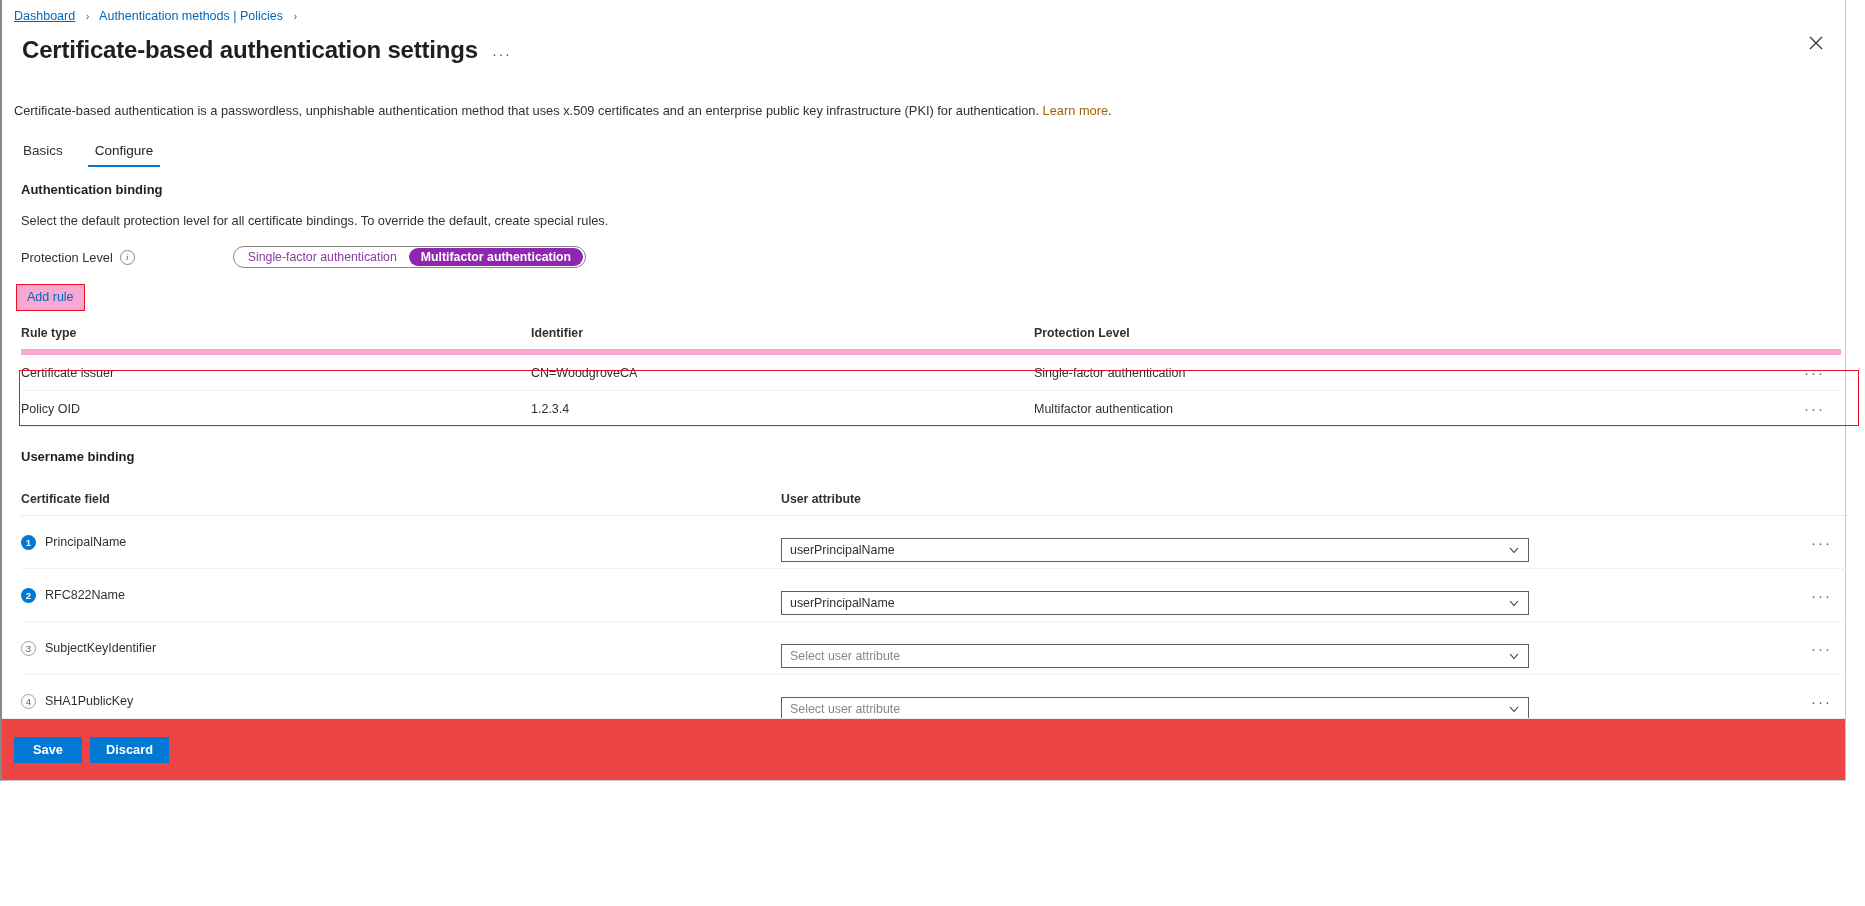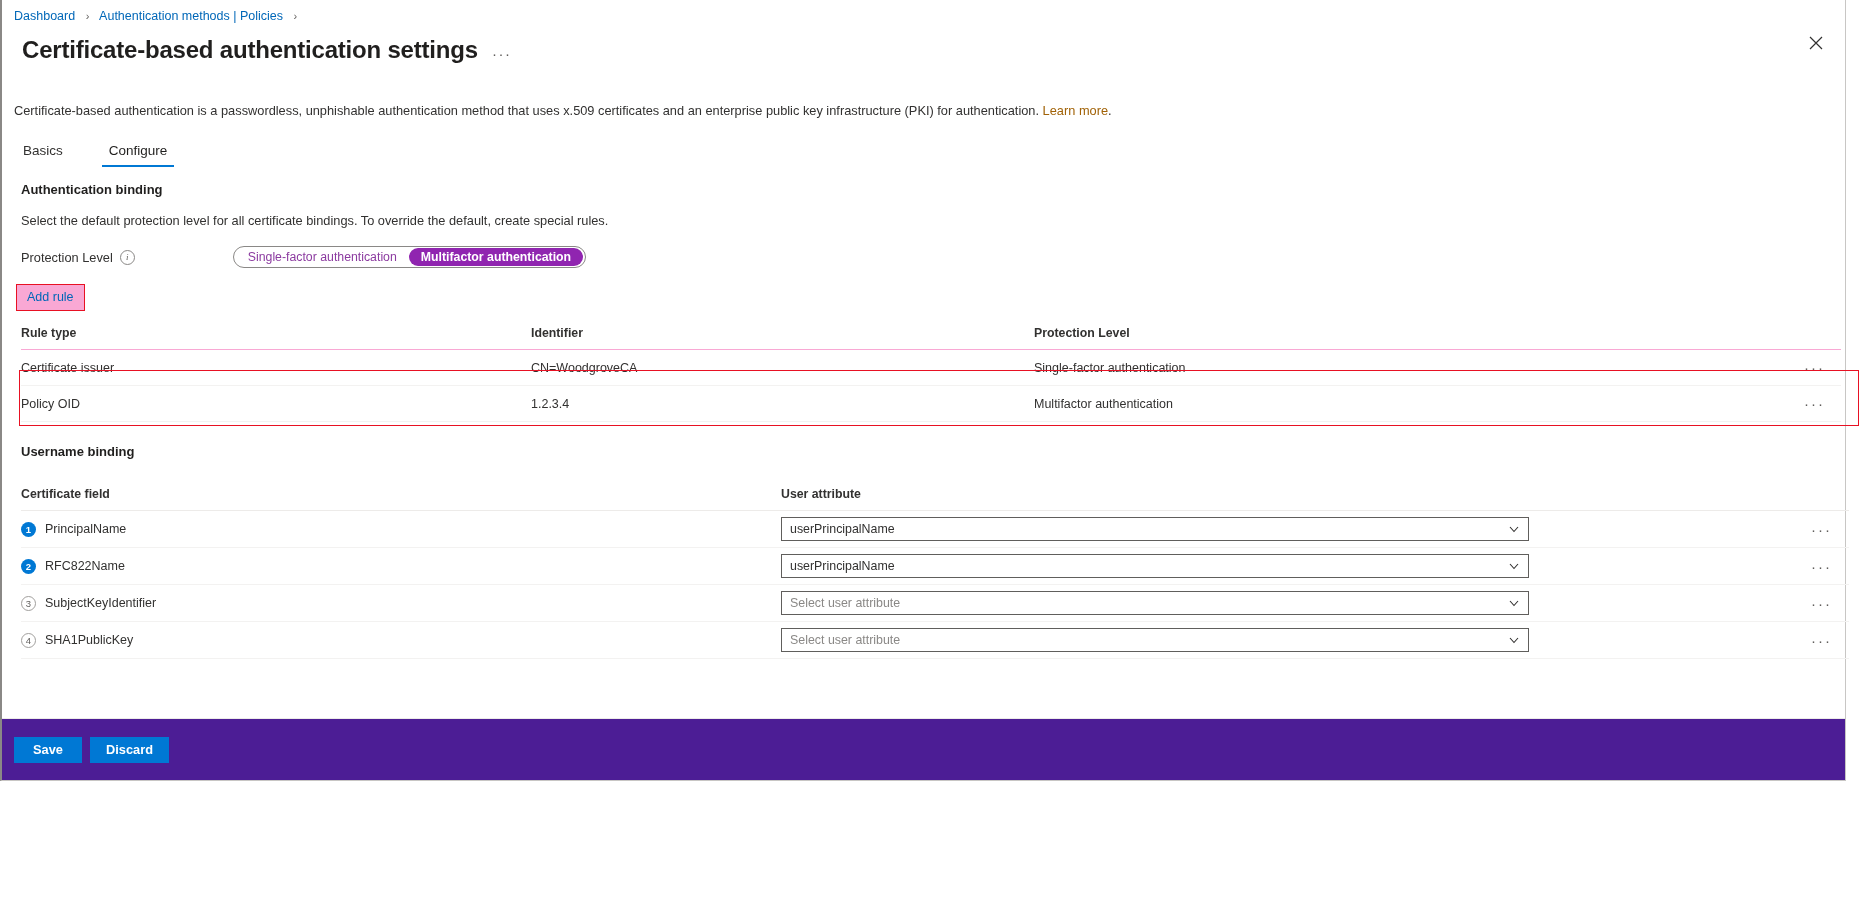--- a/index.html
+++ b/index.html
@@ -27,20 +27,21 @@
     box-sizing: border-box;
   }
   .breadcrumb {
     padding: 8px 0 0 12px;
     font-size: 12.5px;
     line-height: 16px;
     white-space: nowrap;
   }
   .crumb-link {
     color: #0067b8;
+    text-decoration: underline;
     cursor: pointer;
   }
   .crumb-link.plain { text-decoration: none; }
   .crumb-sep {
     color: #605e5c;
     margin: 0 7px;
     font-size: 11px;
   }
   .title-row {
     display: flex;
@@ -83,21 +84,21 @@
   }
   .desc .learn {
     color: #a16207;
     text-decoration: none;
     cursor: pointer;
     margin-top: 26px;
   }
   .tabs {
     display: flex;
     padding: 19px 0 0 12px;
-    gap: 28px;
+    gap: 14px;
     align-items: center;
   }
   .tab {
     font-size: 13.5px;
     color: #323130;
     padding: 4px 9px 9px 9px;
     cursor: pointer;
     position: relative;
   }
   .tab.active {
@@ -195,21 +196,21 @@
     width: 1820px;
     border-collapse: collapse;
     table-layout: fixed;
   }
   .rules-table th {
     text-align: left;
     font-size: 12.3px;
     font-weight: 600;
     color: #323130;
     padding: 0 0 9px 0;
-    border-bottom: 1px solid #f9a8d4;
+    border-bottom: 6px solid #f9a8d4;
   }
   .rules-table td {
     font-size: 12.5px;
     color: #323130;
     padding: 9px 0 9px 0;
     border-bottom: 1px solid #f3f2f1;
     background: #ffffff;
   }
   .red-outline {
     position: absolute;
@@ -297,33 +298,34 @@
   .chev {
     width: 12px;
     height: 12px;
     flex: 0 0 auto;
     color: #323130;
   }
   .attr-cell {
     display: flex;
     align-items: center;
     gap: 13px;
+    margin-top: 16px;
   }
   .footer {
     position: absolute;
     left: 0;
     right: 0;
     bottom: 0;
     height: 61px;
     border-top: 1px solid #edebe9;
     display: flex;
     align-items: center;
     padding-left: 12px;
     gap: 8px;
-    background: #4c1d95;
+    background: #ef4444;
   }
   .btn {
     background: #0078d4;
     color: #ffffff;
     font-size: 12.8px;
     font-weight: 600;
     border: none;
     padding: 0 16px;
     height: 26px;
     min-width: 68px;

